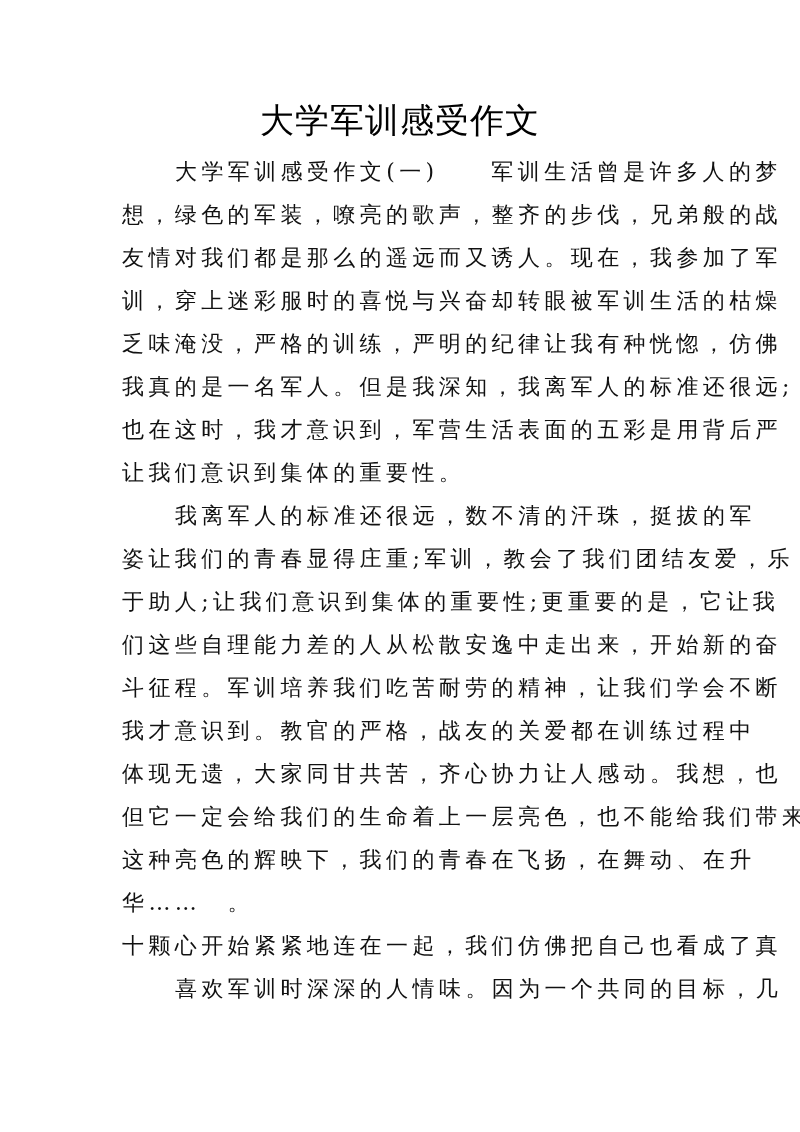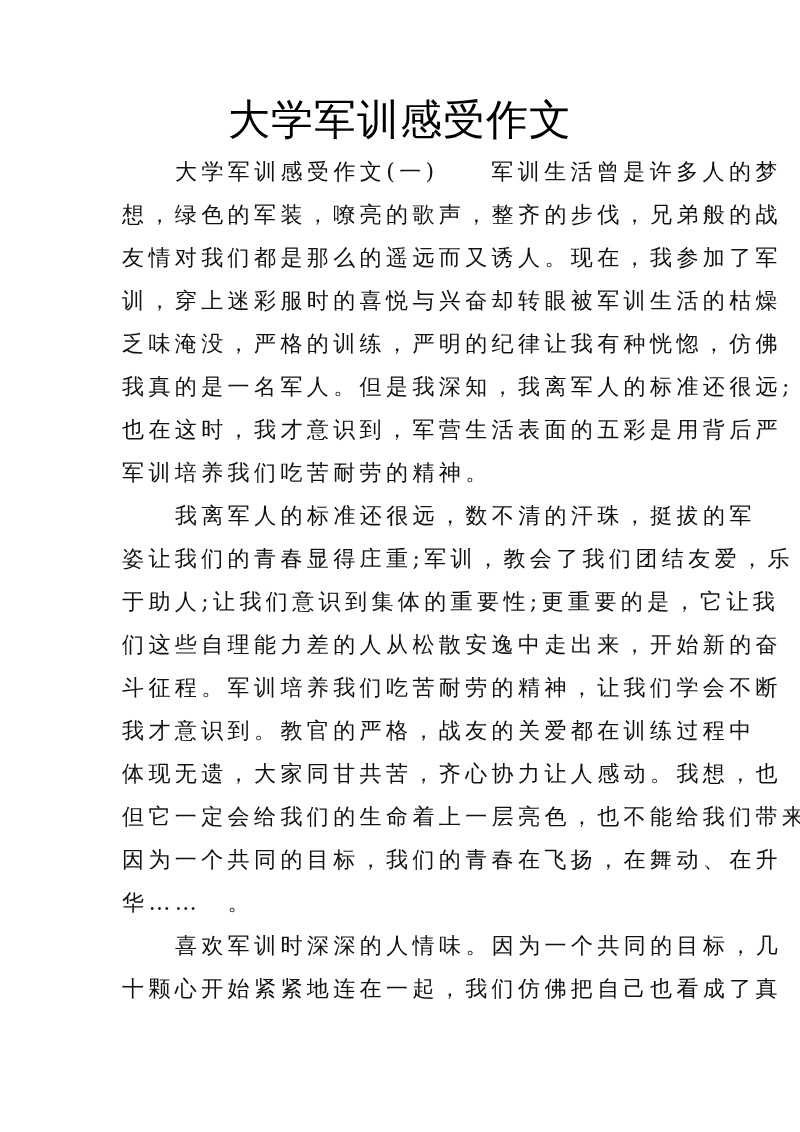--- a/index.html
+++ b/index.html
@@ -21,21 +21,21 @@
       width: 800px;
       height: 1132px;
       background: #ffffff;
     }
     .title {
       position: absolute;
       top: 96px;
       left: 0;
       width: 800px;
       text-align: center;
-      font-size: 42px;
+      font-size: 34px;
       line-height: 48px;
       font-weight: normal;
       letter-spacing: 1px;
       margin: 0;
       color: #000;
     }
     .body-text {
       position: absolute;
       top: 150px;
       left: 122px;
@@ -66,32 +66,32 @@
 
   <div class="body-text">
     <p class="para">
       <span class="line indent">大学军训感受作文(一)　　军训生活曾是许多人的梦</span>
       <span class="line">想，绿色的军装，嘹亮的歌声，整齐的步伐，兄弟般的战</span>
       <span class="line">友情对我们都是那么的遥远而又诱人。现在，我参加了军</span>
       <span class="line">训，穿上迷彩服时的喜悦与兴奋却转眼被军训生活的枯燥</span>
       <span class="line">乏味淹没，严格的训练，严明的纪律让我有种恍惚，仿佛</span>
       <span class="line">我真的是一名军人。但是我深知，我离军人的标准还很远;</span>
       <span class="line">也在这时，我才意识到，军营生活表面的五彩是用背后严</span>
-      <span class="line">军训培养我们吃苦耐劳的精神。</span>
+      <span class="line">让我们意识到集体的重要性。</span>
     </p>
     <p class="para">
       <span class="line indent">我离军人的标准还很远，数不清的汗珠，挺拔的军</span>
       <span class="line">姿让我们的青春显得庄重;军训，教会了我们团结友爱，乐</span>
       <span class="line">于助人;让我们意识到集体的重要性;更重要的是，它让我</span>
       <span class="line">们这些自理能力差的人从松散安逸中走出来，开始新的奋</span>
       <span class="line">斗征程。军训培养我们吃苦耐劳的精神，让我们学会不断</span>
       <span class="line">我才意识到。教官的严格，战友的关爱都在训练过程中</span>
       <span class="line">体现无遗，大家同甘共苦，齐心协力让人感动。我想，也</span>
       <span class="line">但它一定会给我们的生命着上一层亮色，也不能给我们带来</span>
-      <span class="line">因为一个共同的目标，我们的青春在飞扬，在舞动、在升</span>
+      <span class="line">这种亮色的辉映下，我们的青春在飞扬，在舞动、在升</span>
       <span class="line">华……　。</span>
     </p>
     <p class="para">
+      <span class="line">十颗心开始紧紧地连在一起，我们仿佛把自己也看成了真</span>
       <span class="line indent">喜欢军训时深深的人情味。因为一个共同的目标，几</span>
-      <span class="line">十颗心开始紧紧地连在一起，我们仿佛把自己也看成了真</span>
     </p>
   </div>
 </div>
 
 </body></html>

